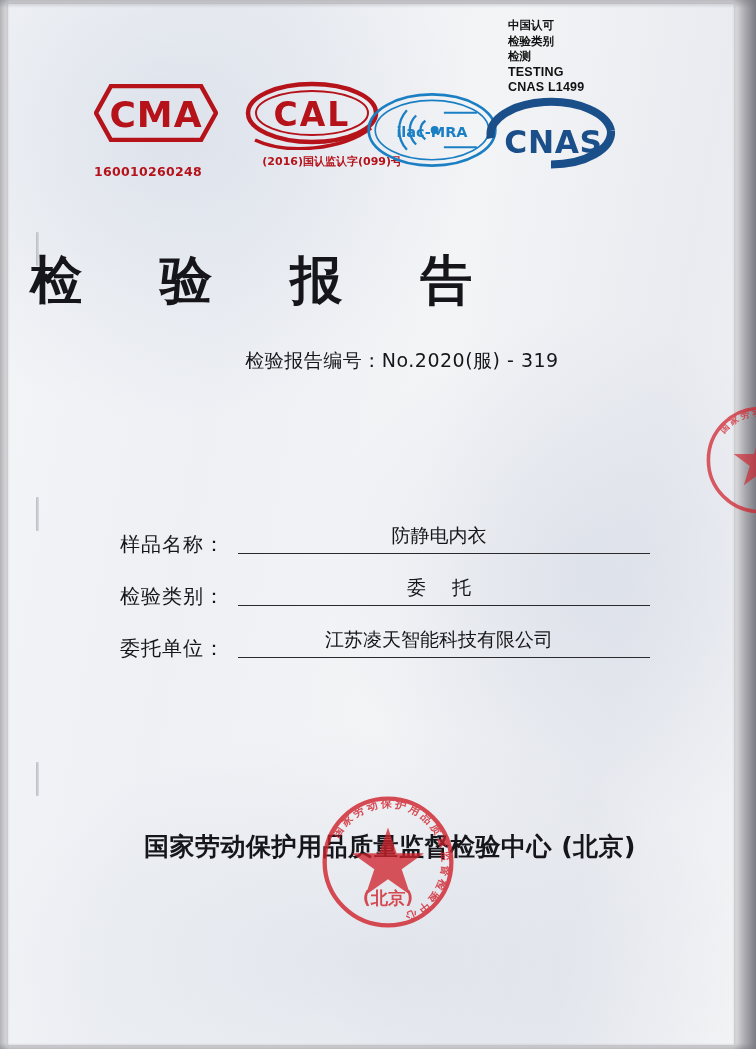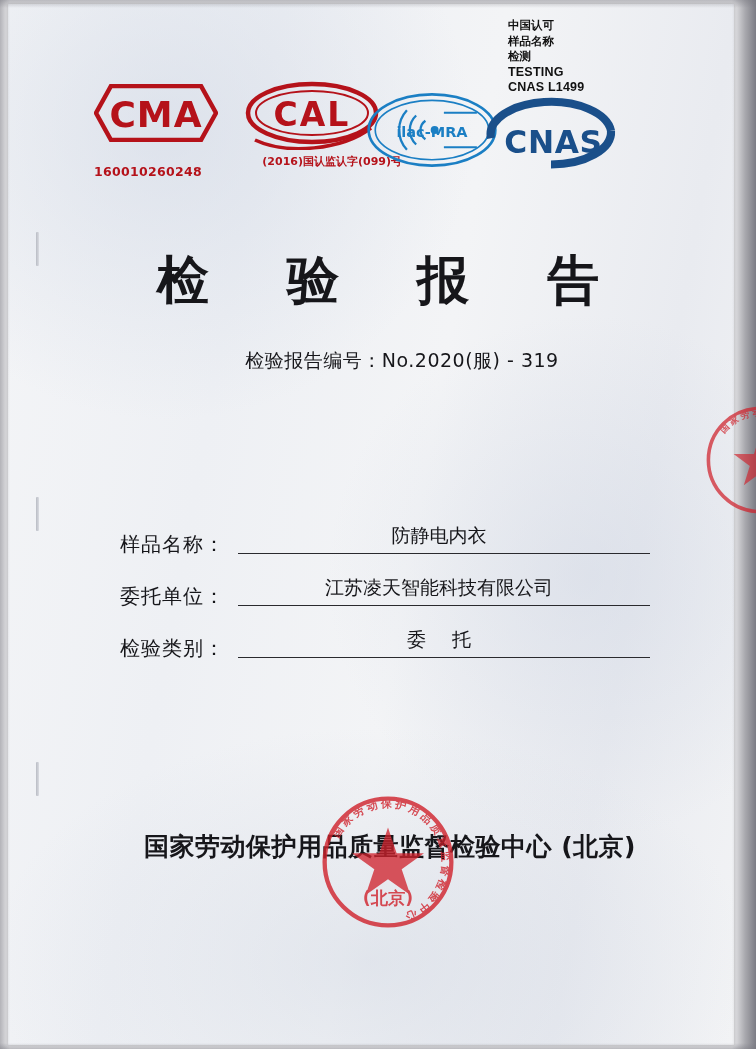--- a/index.html
+++ b/index.html
@@ -142,21 +142,21 @@
     font-weight: bold;
     letter-spacing: 0.2px;
   }
 
   
   .title {
     position: absolute;
     left: 0;
     top: 246px;
     width: 756px;
-    text-align: center;
+    text-align: left;
     font-family: "DejaVu Sans", "Liberation Sans", sans-serif;
     font-size: 52px;
     font-weight: bold;
     letter-spacing: 30px;
     text-indent: 30px;
     color: #16161a;
   }
   .report-no {
     position: absolute;
     left: 0;
@@ -298,45 +298,45 @@
       <svg viewBox="0 0 240 120" width="150" height="76" xmlns="http://www.w3.org/2000/svg">
         <path d="M24 70 A 96 52 0 0 1 216 58" fill="none" stroke="#1a4f8a" stroke-width="13"></path>
         <path d="M216 58 A 96 52 0 0 1 120 112" fill="none" stroke="#1a4f8a" stroke-width="13"></path>
         <text x="124" y="94" font-family="DejaVu Sans, sans-serif" font-size="50" font-weight="bold" fill="#1a4f8a" text-anchor="middle" letter-spacing="1">CNAS</text>
       </svg>
     </div>
   </div>
 
   <div class="cnas-text">
     <div>中国认可</div>
-    <div>样品名称</div>
+    <div>检验类别</div>
     <div>检测</div>
     <div class="en">TESTING</div>
     <div class="en">CNAS L1499</div>
   </div>
 
   <div class="title">检 验 报 告</div>
   <div class="report-no">
     <span>检验报告编号：</span><span>No.2020(服) - 319</span>
   </div>
 
   <div class="fields">
     <div class="field">
       <span class="label">样品名称：</span>
       <span class="value">防静电内衣</span>
       <span class="line"></span>
     </div>
     <div class="field">
+      <span class="label">检验类别：</span>
+      <span class="value spaced">委 托</span>
+      <span class="line"></span>
+    </div>
+    <div class="field">
       <span class="label">委托单位：</span>
       <span class="value">江苏凌天智能科技有限公司</span>
-      <span class="line"></span>
-    </div>
-    <div class="field">
-      <span class="label">检验类别：</span>
-      <span class="value spaced">委 托</span>
       <span class="line"></span>
     </div>
   </div>
 
   <div class="org">国家劳动保护用品质量监督检验中心 (北京)</div>
 
   <svg class="stamp-main" viewBox="0 0 200 200" xmlns="http://www.w3.org/2000/svg">
     <defs>
       <path id="ringpath" d="M 100,100 m -76,0 a 76,76 0 1,1 152,0 a 76,76 0 1,1 -152,0"></path>
     </defs>

